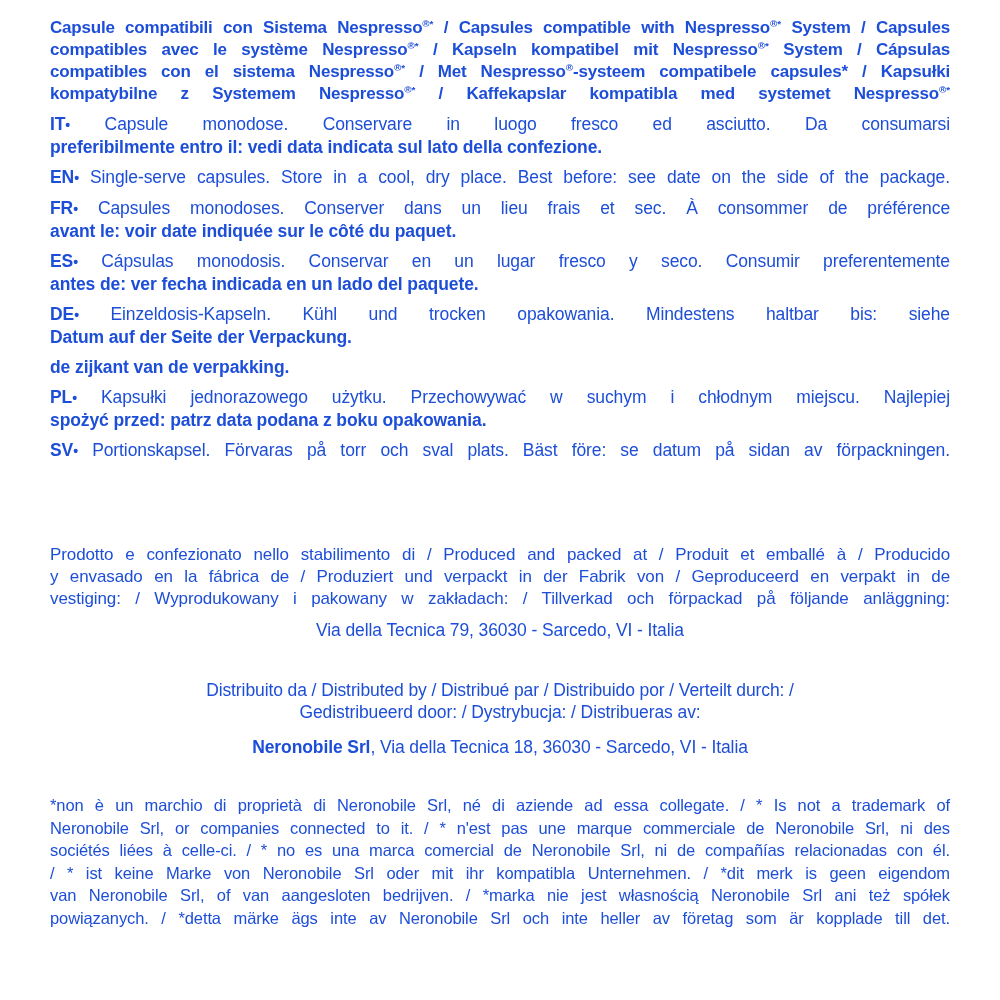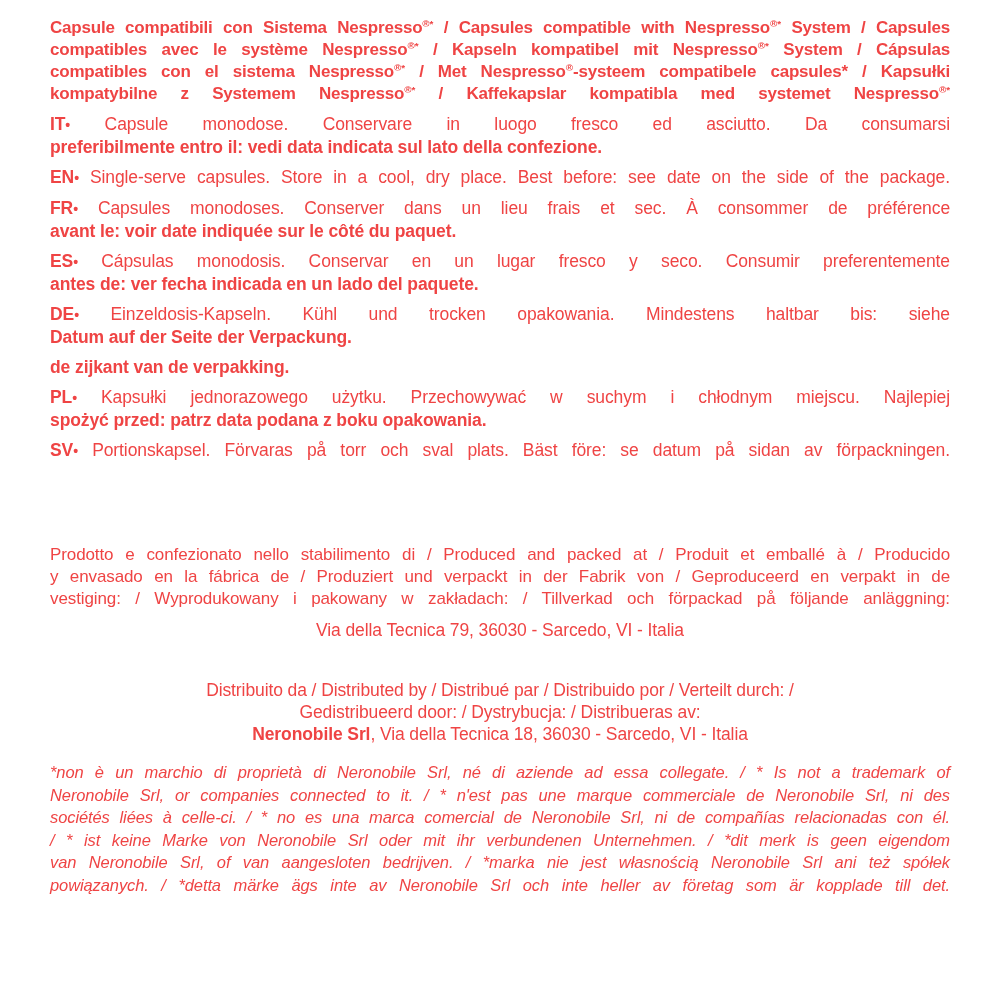--- a/index.html
+++ b/index.html
@@ -8,21 +8,21 @@
     background: #ffffff;
     width: 1000px;
     height: 1000px;
     overflow: hidden;
   }
   .sheet {
     box-sizing: border-box;
     width: 1000px;
     height: 1000px;
     padding: 17px 50px 0 50px;
-    color: #ef4444;
+    color: #1d4ed8;
     font-family: "Liberation Sans", "DejaVu Sans", sans-serif;
   }
   .line {
     display: block;
     line-height: 22px;
     letter-spacing: -0.1px;
   }
   
   .jl {
     text-align: justify;
@@ -46,25 +46,26 @@
 
   .produced { margin-top: 82px; }
   .produced .line { font-size: 17px; }
   .addr {
     margin-top: 9px;
     font-size: 17.5px;
   }
   .dist { margin-top: 38px; }
   .dist .line { font-size: 17.5px; }
   .company-line {
+    margin-top: 13px;
     font-size: 17.5px;
   }
   .company-line b { font-weight: 700; }
 
-  .footnote { margin-top: 16px; font-style: italic; }
+  .footnote { margin-top: 36px; }
   .footnote .line {
     font-size: 16.5px;
     line-height: 22.5px;
   }
 
   sup {
     font-size: 58%;
     line-height: 0;
     vertical-align: 0.6em;
     letter-spacing: 0;
@@ -129,18 +130,18 @@
   <div class="dist">
     <div class="line cl">Distribuito da / Distributed by / Distribué par / Distribuido por / Verteilt durch: /</div>
     <div class="line cl">Gedistribueerd door: / Dystrybucja: / Distribueras av:</div>
   </div>
   <div class="line cl company-line"><b>Neronobile Srl</b><span>, Via della Tecnica 18, 36030 - Sarcedo, VI - Italia</span></div>
 
   <div class="footnote">
     <div class="line jl">*non è un marchio di proprietà di Neronobile Srl, né di aziende ad essa collegate. / * Is not a trademark of</div>
     <div class="line jl">Neronobile Srl, or companies connected to it. / * n'est pas une marque commerciale de Neronobile Srl, ni des</div>
     <div class="line jl">sociétés liées à celle-ci. / * no es una marca comercial de Neronobile Srl, ni de compañías relacionadas con él.</div>
-    <div class="line jl">/ * ist keine Marke von Neronobile Srl oder mit ihr verbundenen Unternehmen. / *dit merk is geen eigendom</div>
+    <div class="line jl">/ * ist keine Marke von Neronobile Srl oder mit ihr kompatibla Unternehmen. / *dit merk is geen eigendom</div>
     <div class="line jl">van Neronobile Srl, of van aangesloten bedrijven. / *marka nie jest własnością Neronobile Srl ani też spółek</div>
     <div class="line jl">powiązanych. / *detta märke ägs inte av Neronobile Srl och inte heller av företag som är kopplade till det.</div>
   </div>
 
 </div>
 
 </body></html>

